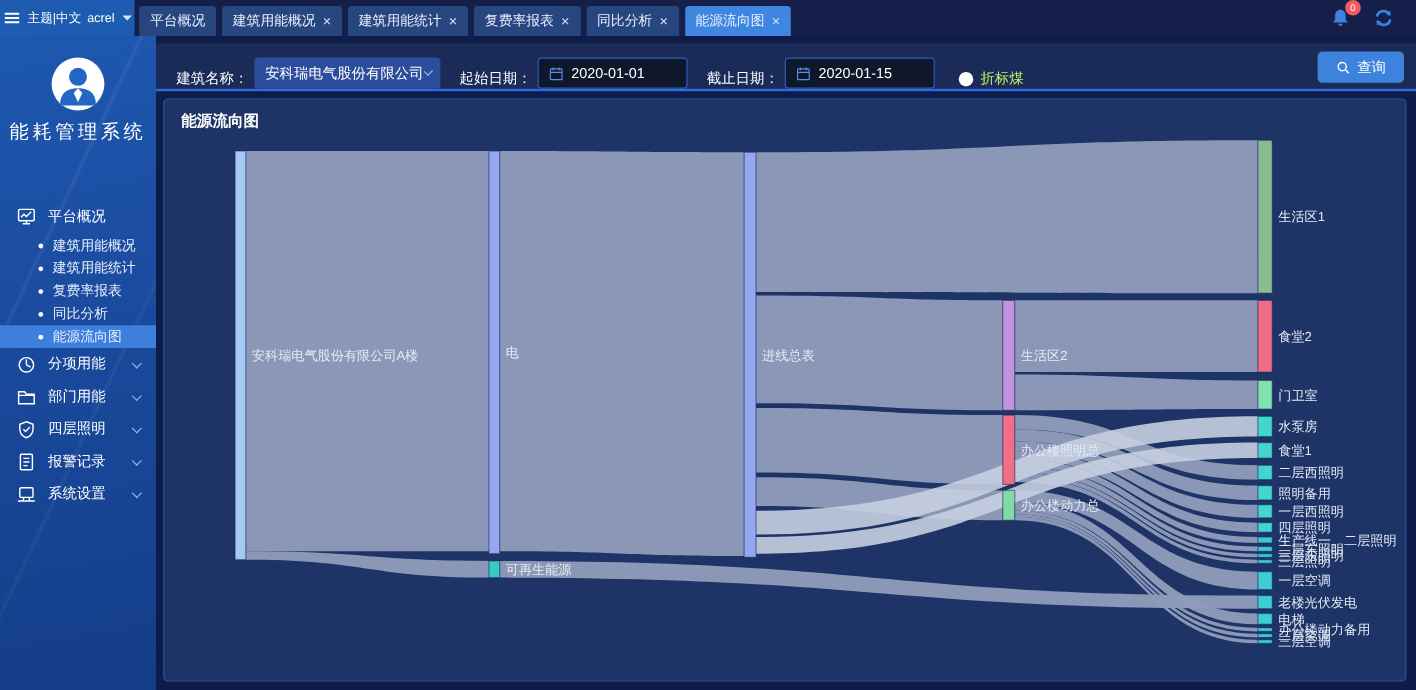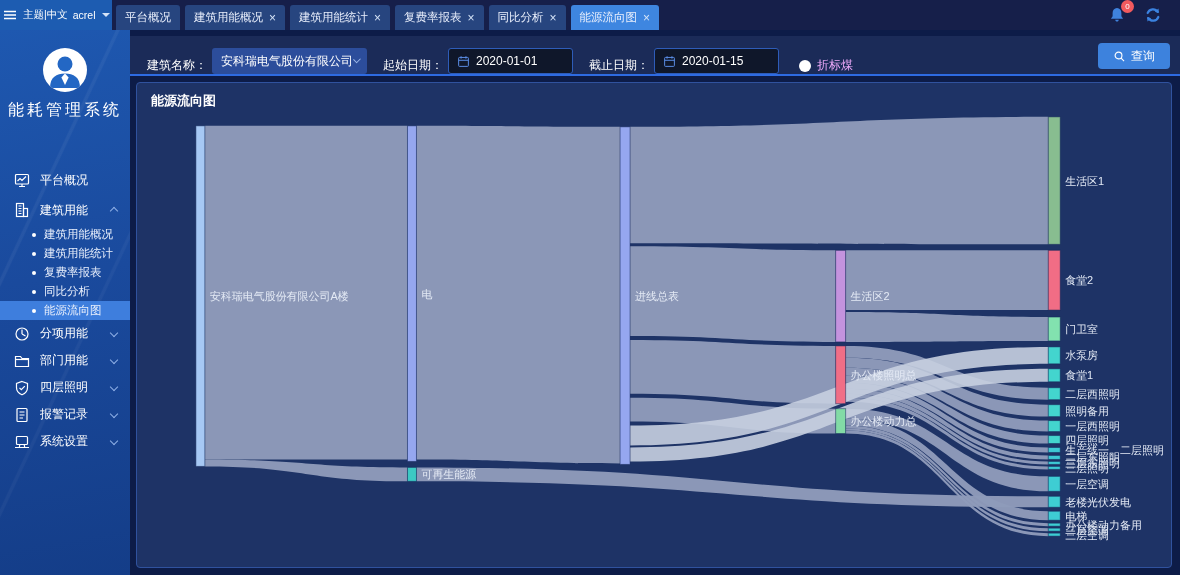--- a/index.html
+++ b/index.html
@@ -43,21 +43,21 @@
   .filterbar { position:absolute; top:6px; left:0; right:0; height:40px; background:#1b2b58; border-bottom:2px solid #2e6be2; display:flex; align-items:flex-end; padding-left:17px; color:#fff; font-size:12px; }
   .f-label { margin-right:5px; white-space:nowrap; }
   .select { width:155px; height:26px; background:#2c4d9b; border-radius:3px; display:flex; align-items:center; justify-content:space-between; padding:0 9px; margin-right:16px; cursor:pointer; }
   .select-chev { width:6px; height:6px; border-right:1.4px solid #9db8e8; border-bottom:1.4px solid #9db8e8; transform:rotate(45deg) translateY(-2px); }
   .date-input { width:125px; height:26px; background:#0f172a; border:1px solid #2e5cb8; border-radius:3px; display:flex; align-items:center; gap:6px; padding:0 8px; margin-right:16px; cursor:pointer; }
   .radio-group { display:flex; align-items:center; gap:26px; margin-left:4px;flex-direction:column; }
   .radio { display:flex; align-items:center; gap:6px; cursor:pointer; }
   .radio-dot { width:12px; height:12px; border-radius:50%; }
   .radio-dot.on { background:#3d82dd; box-shadow:inset 0 0 0 2px #173a75; border:1px solid #6aa3ea; }
   .radio-dot.off { background:#ffffff; }
-  .radio.off-label { color:#f0abfc; }
+  .radio.off-label { color:#bef264; }
   .search-btn { position:absolute; right:10px; top:7px; width:72px; height:26px; background:#3d82dd; border:none; border-radius:4px; color:#fff; font-size:12px; display:flex; align-items:center; justify-content:center; gap:5px; cursor:pointer; font-family:Liberation Serif, serif; }
   .panel { position:absolute; left:6px; top:52px; right:8px; bottom:7px; background:#1e3366; border:1px solid #30529e; border-radius:4px; overflow:hidden; }
   .panel-title { position:absolute; top:9px; left:14px; color:#fff; font-size:13px; font-weight:bold; z-index:2; }
   .sankey-svg { position:absolute; inset:0; width:100%; height:100%; }
   .sankey-svg text { fill:#e4eaf5; font-size:11px; font-family:"Liberation Sans", sans-serif; }
 </style>
 </head>
 <body>
 
 <div class="topbar">
@@ -127,31 +127,20 @@
   <div class="nav">
       <div class="nav-item big">
         <span class="nav-icon">
           <svg viewBox="0 0 16 16" fill="none" stroke="#fff" stroke-width="1.2">
             <rect x="1.5" y="2.5" width="13" height="9.5" rx="1"></rect>
             <path d="M3.5 9 L6 6.5 L8 8.5 L12 4.5"></path>
             <path d="M8 12 V14 M5 14.5 H11"></path>
           </svg>
         </span>
         <span>平台概况</span>
-      </div>
-      <div class="nav-item big">
-        <span class="nav-icon">
-          <svg viewBox="0 0 16 16" fill="none" stroke="#fff" stroke-width="1.2">
-            <rect x="2.5" y="1.5" width="7" height="13"></rect>
-            <rect x="9.5" y="6.5" width="4" height="8"></rect>
-            <path d="M4.5 4 H7.5 M4.5 6.5 H7.5 M4.5 9 H7.5 M4.5 11.5 H7.5"></path>
-          </svg>
-        </span>
-        <span>建筑用能</span>
-        <span class="chev up"></span>
       </div>
       <div class="nav-sub">
         <span class="dot"></span>
         <span>建筑用能概况</span>
       </div>
       <div class="nav-sub">
         <span class="dot"></span>
         <span>建筑用能统计</span>
       </div>
       <div class="nav-sub">

